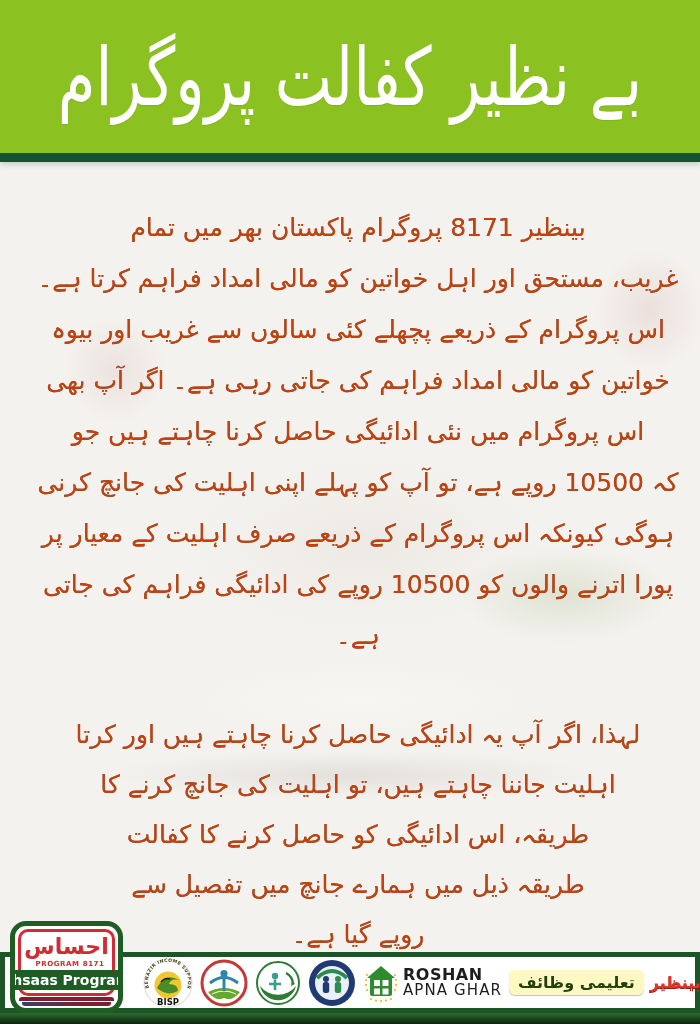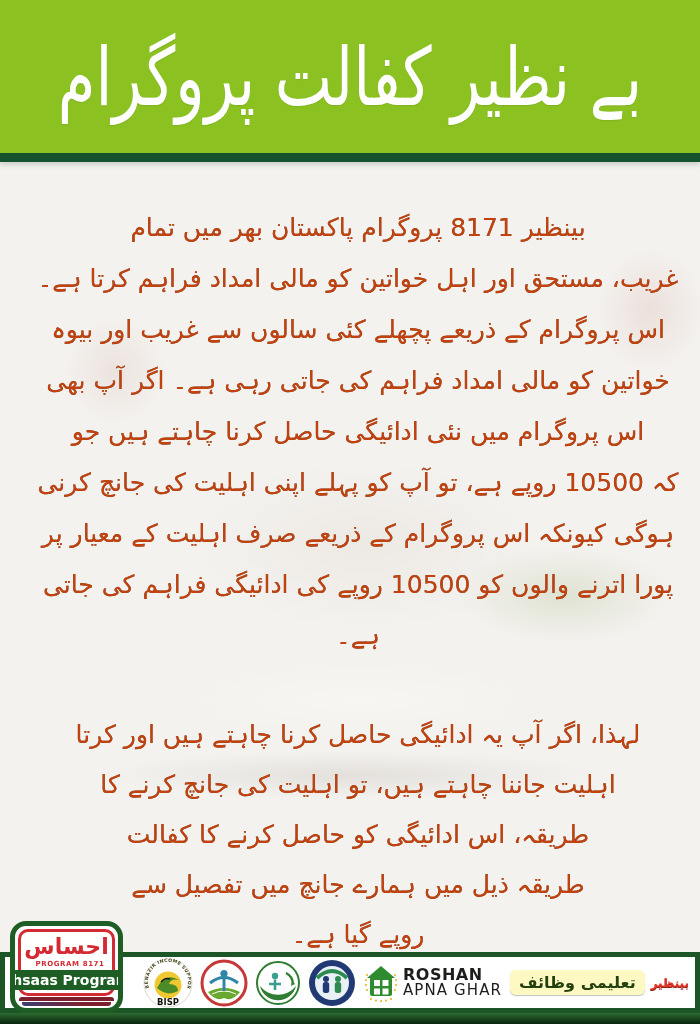--- a/index.html
+++ b/index.html
@@ -92,21 +92,21 @@
   .roshan-line2 { font-size:15px; font-weight:normal; letter-spacing:1.1px; }
 
   
   .right-cluster { margin-left:auto; display:flex; align-items:center; gap:6px; direction:ltr; }
   .badge-yellow {
     background:#fef9c3; color:#23400f; font-weight:bold; font-size:16px;
     padding:3px 9px; border-radius:6px; direction:rtl; white-space:nowrap;
     box-shadow:0 1px 1px rgba(0,0,0,.25);
   }
   .benazir-label {
-    color:#e23528; font-weight:bold; font-size:12px; direction:rtl; white-space:nowrap;
+    color:#e23528; font-weight:bold; font-size:16px; direction:rtl; white-space:nowrap;
     text-shadow:0 .5px 0 #8c1d14;
   }
 </style>
 </head>
 <body>
 
 <div class="page">
 
   <div class="header">
     <div class="header-title">بے نظیر کفالت پروگرام</div>

